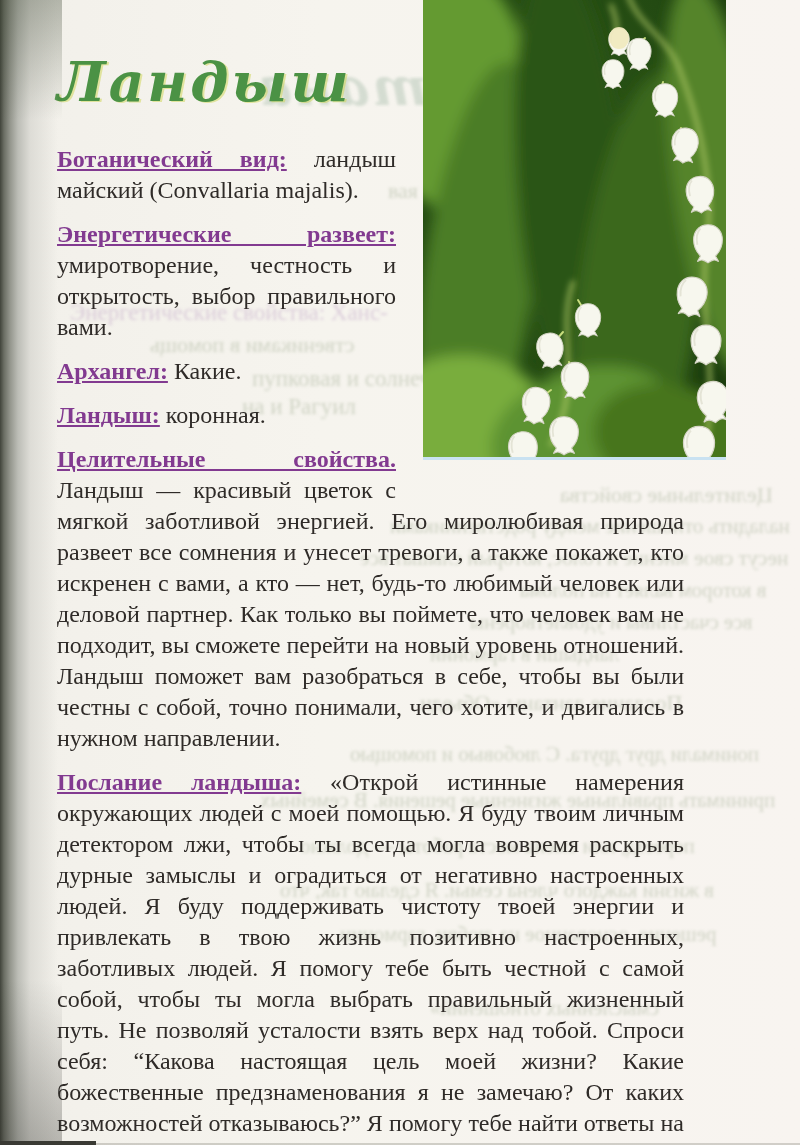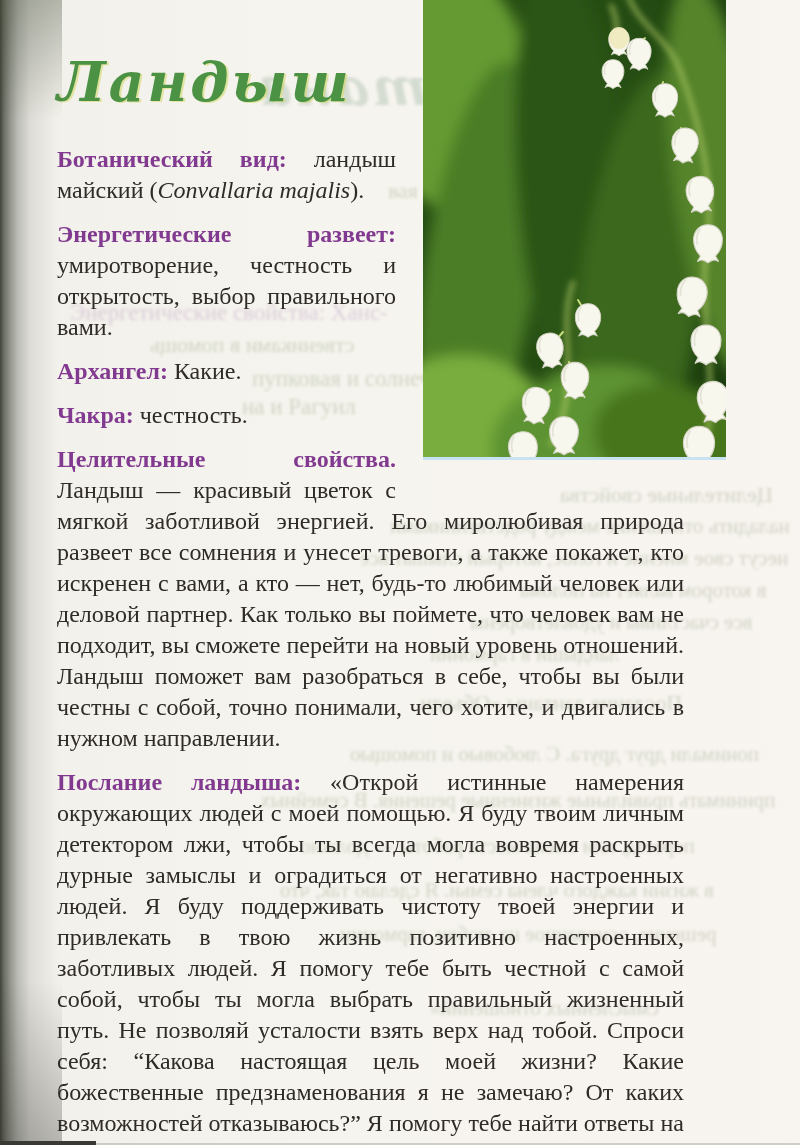--- a/index.html
+++ b/index.html
@@ -56,22 +56,22 @@
     font-style:italic;font-weight:bold;
     font-size:55px;line-height:72px;margin:0 0 26px 0;
     color:var(--title-color,#4b9245);
     letter-spacing:3px;
     text-shadow:2px 1px 0 rgba(205,213,80,.5);
   }
   p.body-par{
     font-size:24px;line-height:31px;margin:0 0 13px 0;
     text-align:justify;
   }
-  .lead-label{font-weight:bold;color:var(--header-color,#823a90);}
-  .latin{font-style:italic;}
+  .lead-label{font-weight:bold;color:var(--header-color,#823a90);text-decoration:underline;}
+  .latin{}
 </style>
 </head>
 <body>
 
 <div class="bleed-layer">
     <span class="bleed-frag mirrored ghost-title" style="left: 255px; top: 56px; font-size: 52px;">Лантана</span>
     <span class="bleed-frag" style="left: 388px; top: 178px; font-size: 22px;">вая верб</span>
     <span class="bleed-frag purple" style="left: 70px; top: 300px; font-size: 23px;">Энергетические свойства: Ханс-</span>
     <span class="bleed-frag mirrored" style="left: 150px; top: 332px; font-size: 22px;">ствениками в помощь</span>
     <span class="bleed-frag" style="left: 252px; top: 366px; font-size: 23px;">пупковая и солнеч</span>
@@ -170,21 +170,21 @@
   </div>
 
   <h1 class="page-title">Ландыш</h1>
 
   <p class="body-par"><span class="lead-label">Ботанический вид:</span><span> ландыш майский (</span><span class="latin">Convallaria majalis</span><span>).</span></p>
 
   <p class="body-par"><span class="lead-label">Энергетические развеет:</span><span> умиротворение, честность и открытость, выбор правильного вами.</span></p>
 
   <p class="body-par"><span class="lead-label">Архангел:</span><span> Какие.</span></p>
 
-  <p class="body-par"><span class="lead-label">Чакра:</span><span> честность.</span></p>
+  <p class="body-par"><span class="lead-label">Ландыш:</span><span> коронная.</span></p>
 
   <p class="body-par"><span class="lead-label">Целительные свойства.</span><span> Ландыш — красивый цветок с мягкой заботливой энергией. Его миролюбивая природа развеет все сомнения и унесет тревоги, а также покажет, кто искренен с вами, а кто — нет, будь-то любимый человек или деловой партнер. Как только вы поймете, что человек вам не подходит, вы сможете перейти на новый уровень отношений. Ландыш поможет вам разобраться в себе, чтобы вы были честны с собой, точно понимали, чего хотите, и двигались в нужном направлении.</span></p>
 
   <p class="body-par"><span class="lead-label">Послание ландыша:</span><span> «Открой истинные намерения окружающих людей с моей помощью. Я буду твоим личным детектором лжи, чтобы ты всегда могла вовремя раскрыть дурные замыслы и оградиться от негативно настроенных людей. Я буду поддерживать чистоту твоей энергии и привлекать в твою жизнь позитивно настроенных, заботливых людей. Я помогу тебе быть честной с самой собой, чтобы ты могла выбрать правильный жизненный путь. Не позволяй усталости взять верх над тобой. Спроси себя: “Какова настоящая цель моей жизни? Какие божественные предзнаменования я не замечаю? От каких возможностей отказываюсь?” Я помогу тебе найти ответы на все эти вопросы».</span></p>
 
 </div>
 
 <div class="gutter"></div>
 <div class="edge-bottom-line"></div>
 <div class="edge-bottom"></div>

